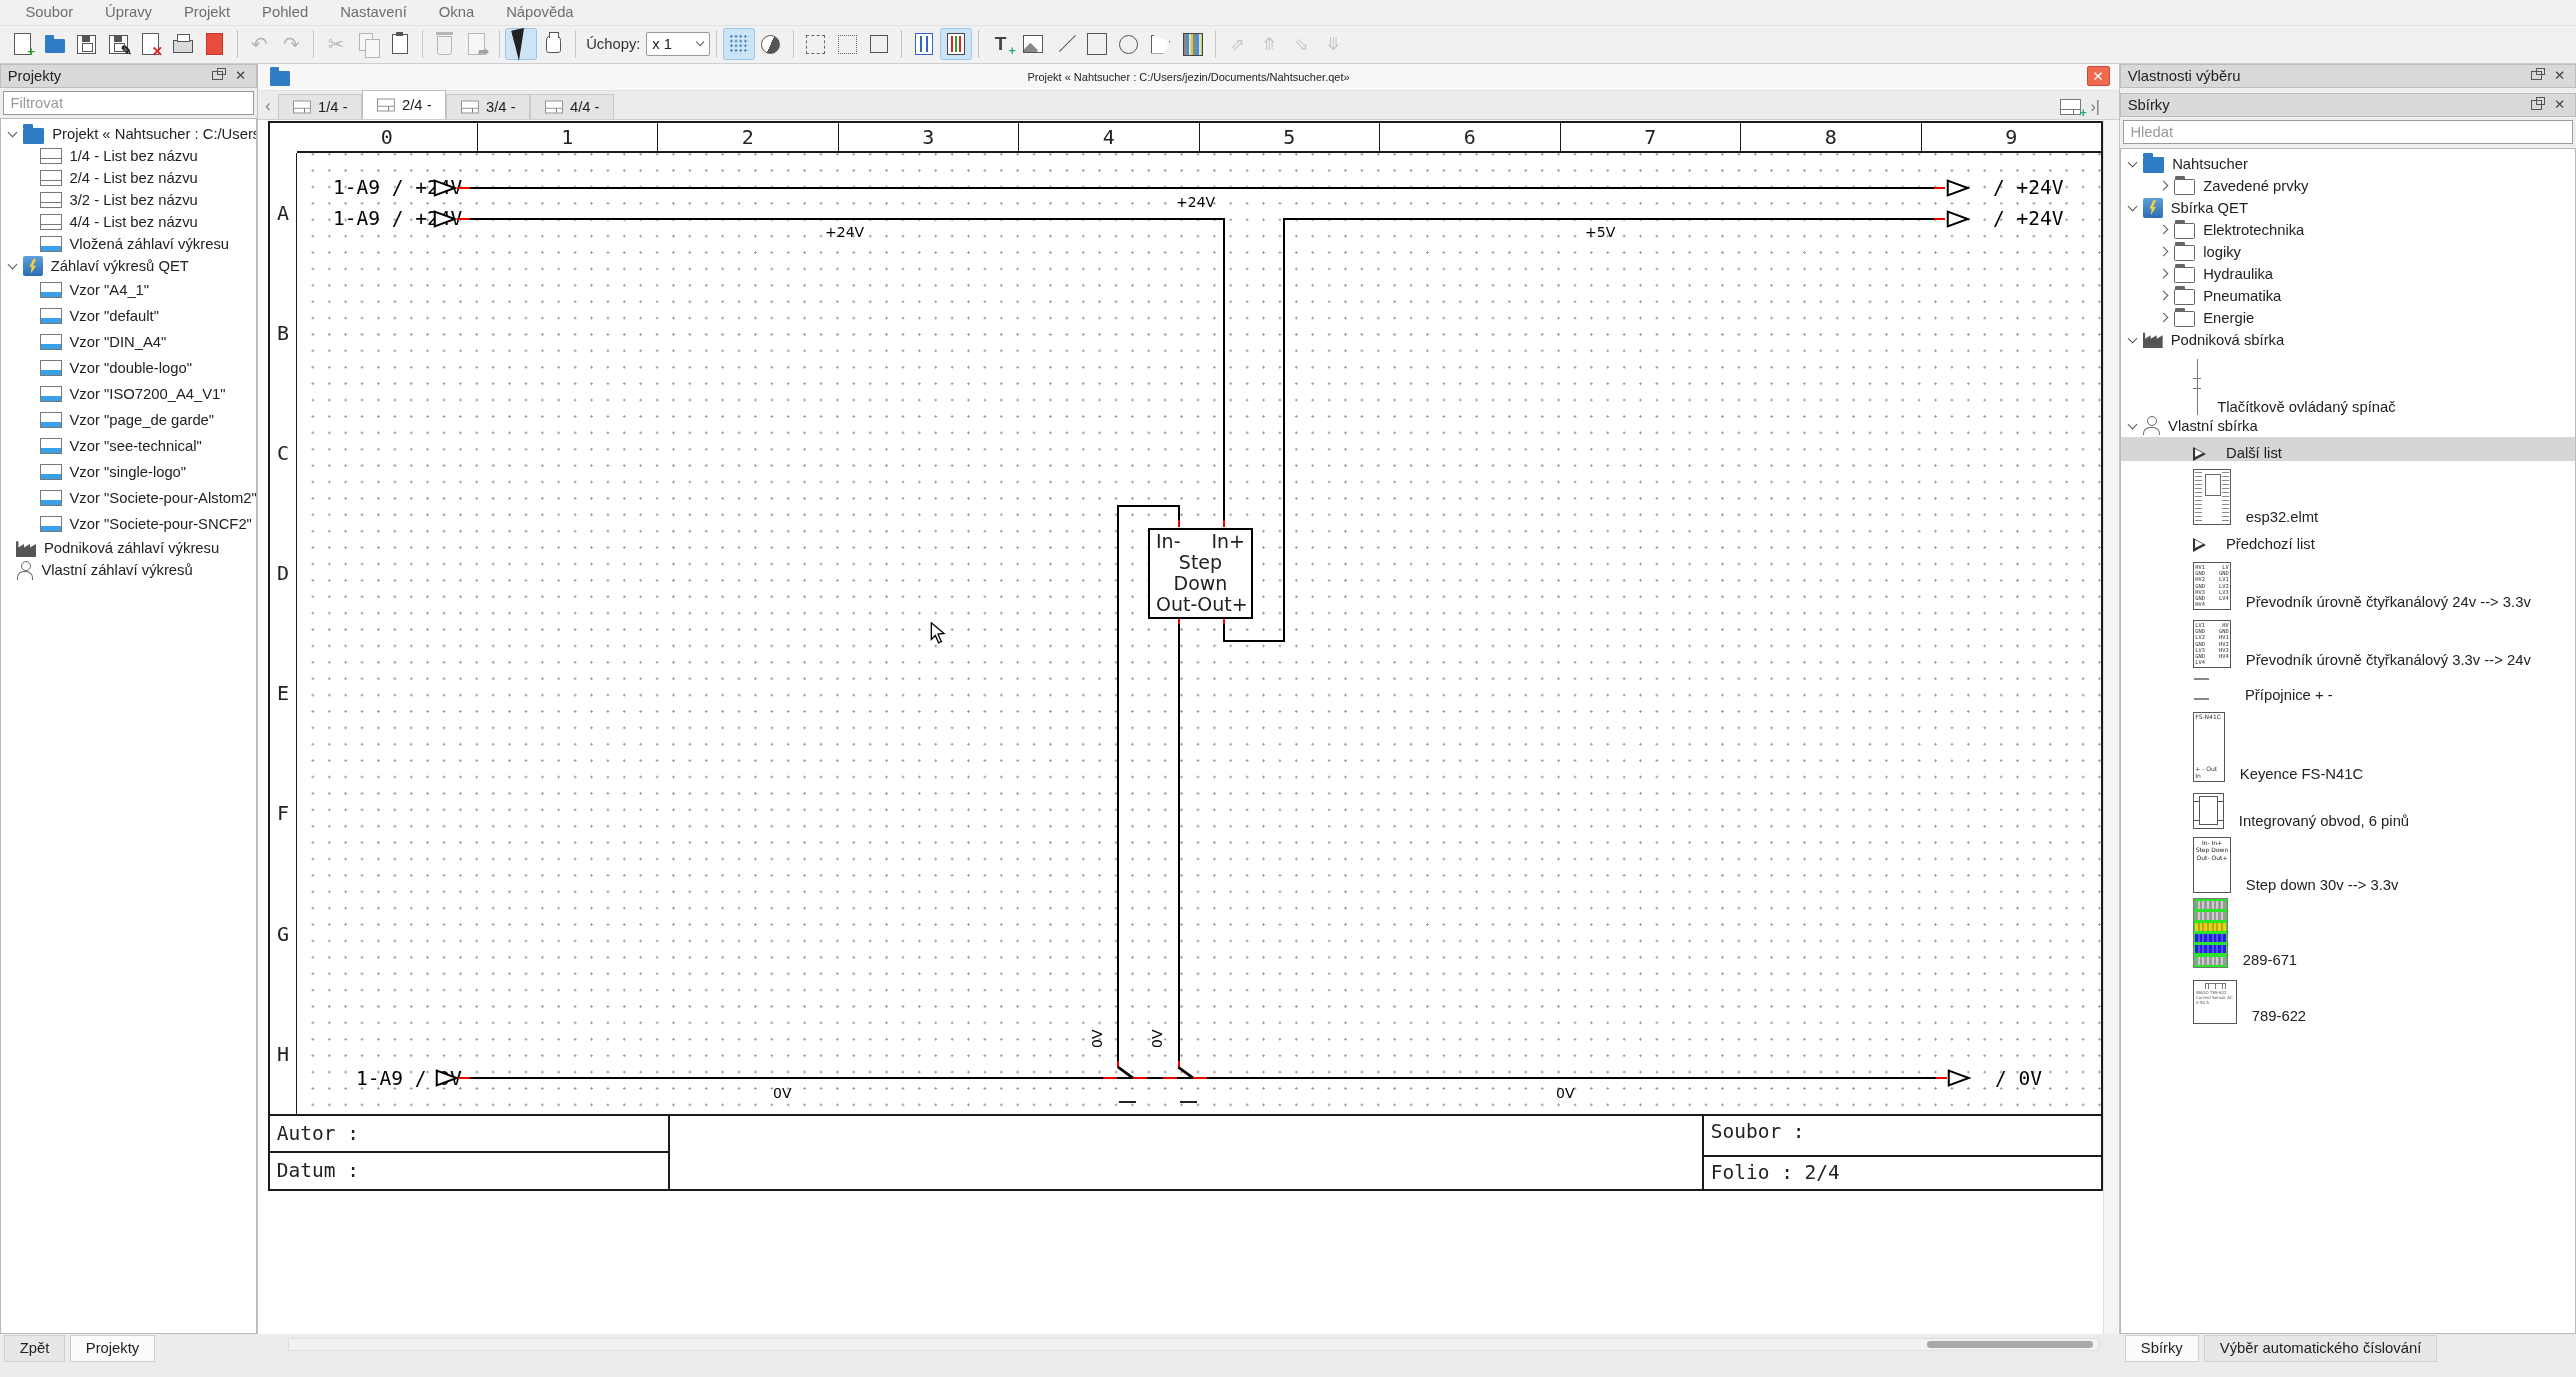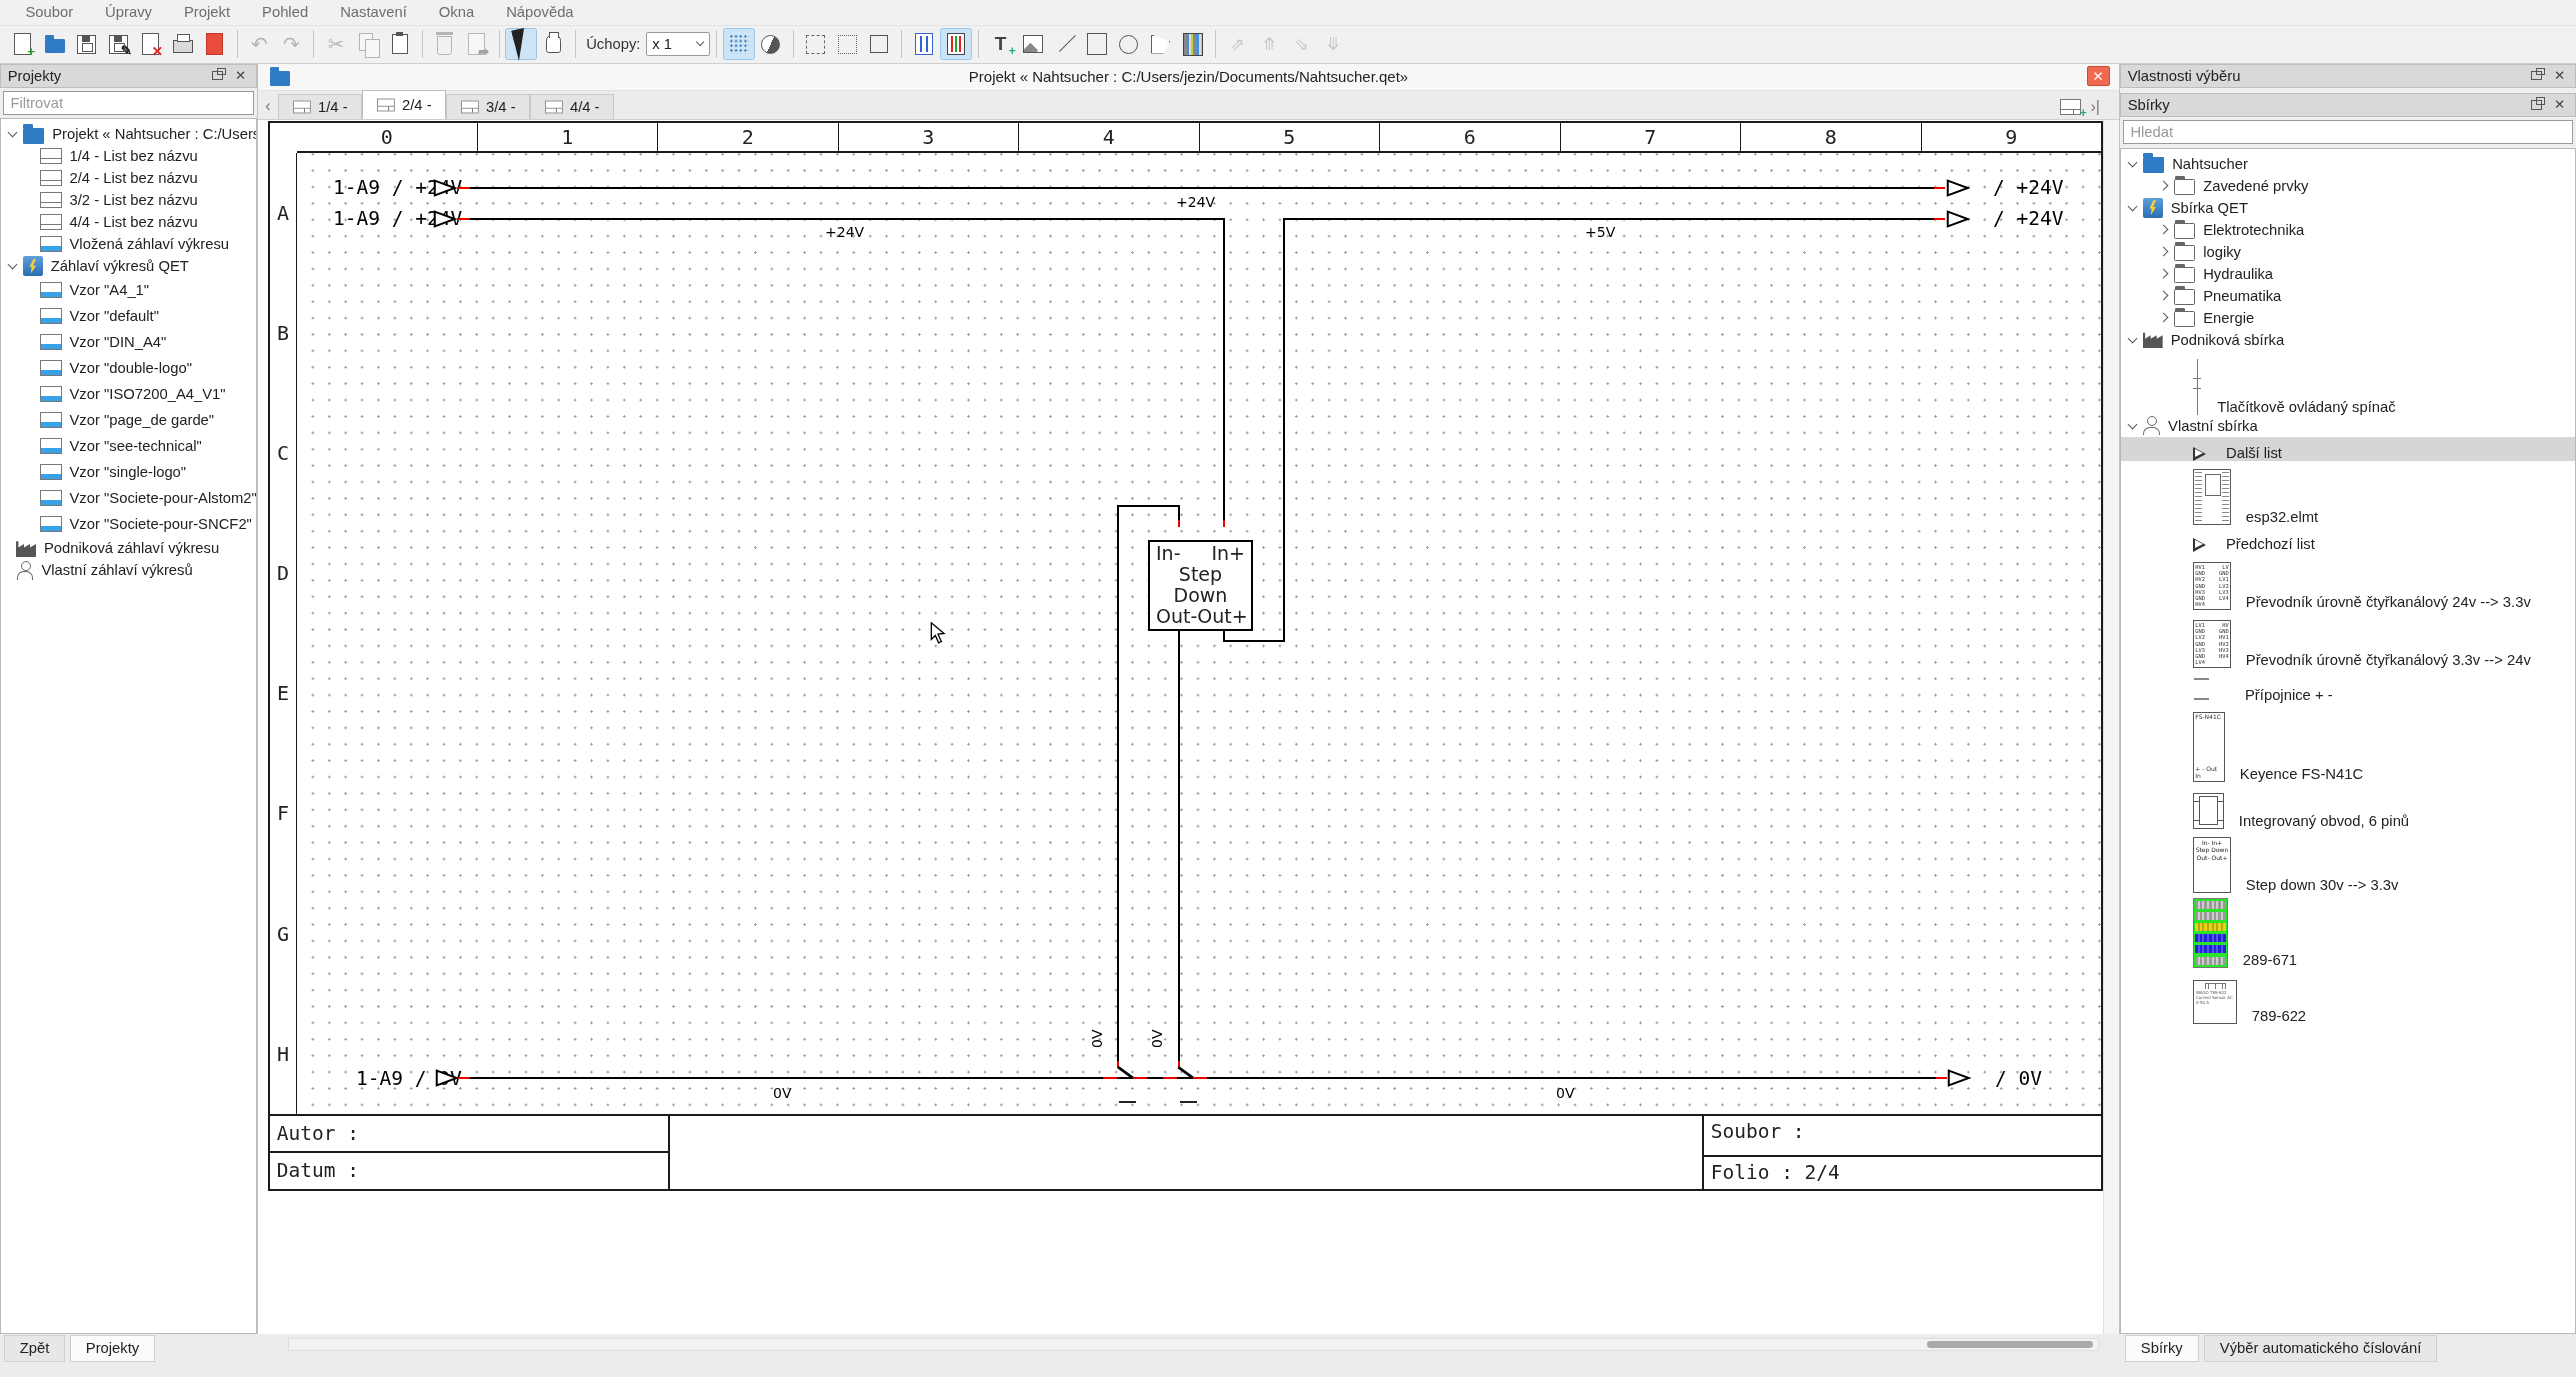--- a/index.html
+++ b/index.html
@@ -129,21 +129,21 @@
   .th-289 .yel{background:repeating-linear-gradient(90deg,#e6d219 0 2.7px,#b8a512 2.7px 4.7px);}
   .th-289 .blu{background:repeating-linear-gradient(90deg,#2222dd 0 2.7px,#5555ee 2.7px 4.7px);}
   .th-789 { width:44px; height:44px; font:4px/1.3 "DejaVu Sans",sans-serif; color:#555; padding:9.4px 2px 0; }
   .th-789:before { content:""; position:absolute; top:2px; left:10.7px; width:21.5px; height:5.4px;
     background:repeating-linear-gradient(90deg,#777 0 0.7px,transparent 0.7px 3.4px); border-top:0.7px solid #777; }
 
   
   .center { flex:1; display:flex; flex-direction:column; background:#fff; min-width:0; }
   .proj-titlebar { height:27px; background:#f7f7f7; border-bottom:0.7px solid #e2e2e2; position:relative;
     display:flex; align-items:center; flex:none; }
-  .proj-titlebar .title { position:absolute; left:0; right:0; text-align:center; font-size:15px; color:#222; }
+  .proj-titlebar .title { position:absolute; left:0; right:0; text-align:center; font-size:11px; color:#222; }
   .mdi-close { position:absolute; right:9.4px; top:2.7px; width:23px; height:20px; background:#ef6a4e;
     border:0.7px solid #c84b31; border-radius:2px; color:#fff; font-size:13.4px; display:flex; align-items:center; justify-content:center; }
   .sheet-tabs { height:29.5px; background:#ececec; border-bottom:0.7px solid #cfcfcf; display:flex; align-items:flex-end; position:relative; flex:none; }
   .tabscroll { width:20px; height:27px; display:flex; align-items:center; justify-content:center; color:#777; font-size:16px; }
   .stab { height:25.5px; display:flex; align-items:center; gap:6.7px; padding:0 13.4px; font-size:14.8px;
     background:#e4e4e4; border:0.7px solid #c9c9c9; border-bottom:none; }
   .stab.active { background:#fff; height:29.5px; border-color:#bdbdbd; }
   .stab .i-tb { transform:scale(.8); margin:0 -1.3px; }
   .tabs-right { position:absolute; right:19px; bottom:2.7px; display:flex; align-items:center; gap:9.4px; }
 
@@ -169,21 +169,21 @@
 
   .wire { position:absolute; height:2px; background:#000; }
   .vwire { position:absolute; width:2px; background:#000; }
   .redseg { position:absolute; height:2px; background:#e00; }
   .redtick { position:absolute; width:2px; height:7.4px; background:#e00; }
   .wlabel { position:absolute; font:19.5px "DejaVu Sans Mono",monospace; color:#000; white-space:nowrap; }
   .nlabel { position:absolute; font:14px "DejaVu Sans",sans-serif; color:#000; white-space:nowrap; }
   .nlabel.rot { transform:rotate(-90deg); transform-origin:left bottom; }
   .warrow { position:absolute; width:25.5px; height:20px; }
   .comp { position:absolute; left:890px; top:408px; width:105px; height:91px; border:2px solid #000; background:#fff;
-    display:flex; flex-direction:column; justify-content:space-between; padding:2px 6px; font:19px "DejaVu Sans",sans-serif;margin-top:12px; }
+    display:flex; flex-direction:column; justify-content:space-between; padding:2px 6px; font:19px "DejaVu Sans",sans-serif; }
   .comp .cr { display:flex; justify-content:space-between; line-height:1.05; }
   .comp .cc { text-align:center; line-height:1.05; }
   .gdash { position:absolute; height:2px; width:17.4px; background:#222; }
   .vscroll { position:absolute; right:0; top:0; bottom:0; width:16px; background:#f4f4f4; border-left:0.7px solid #e0e0e0; }
 
   
   .bottombar { height:44px; background:#ececec; position:relative; }
   .btab { position:absolute; top:1.3px; height:27px; display:flex; align-items:center; padding:0 14.8px;
     font-size:14.8px; border:0.7px solid #cfcfcf; background:#e7e7e7; }
   .btab.active { background:#fbfbfb; }

